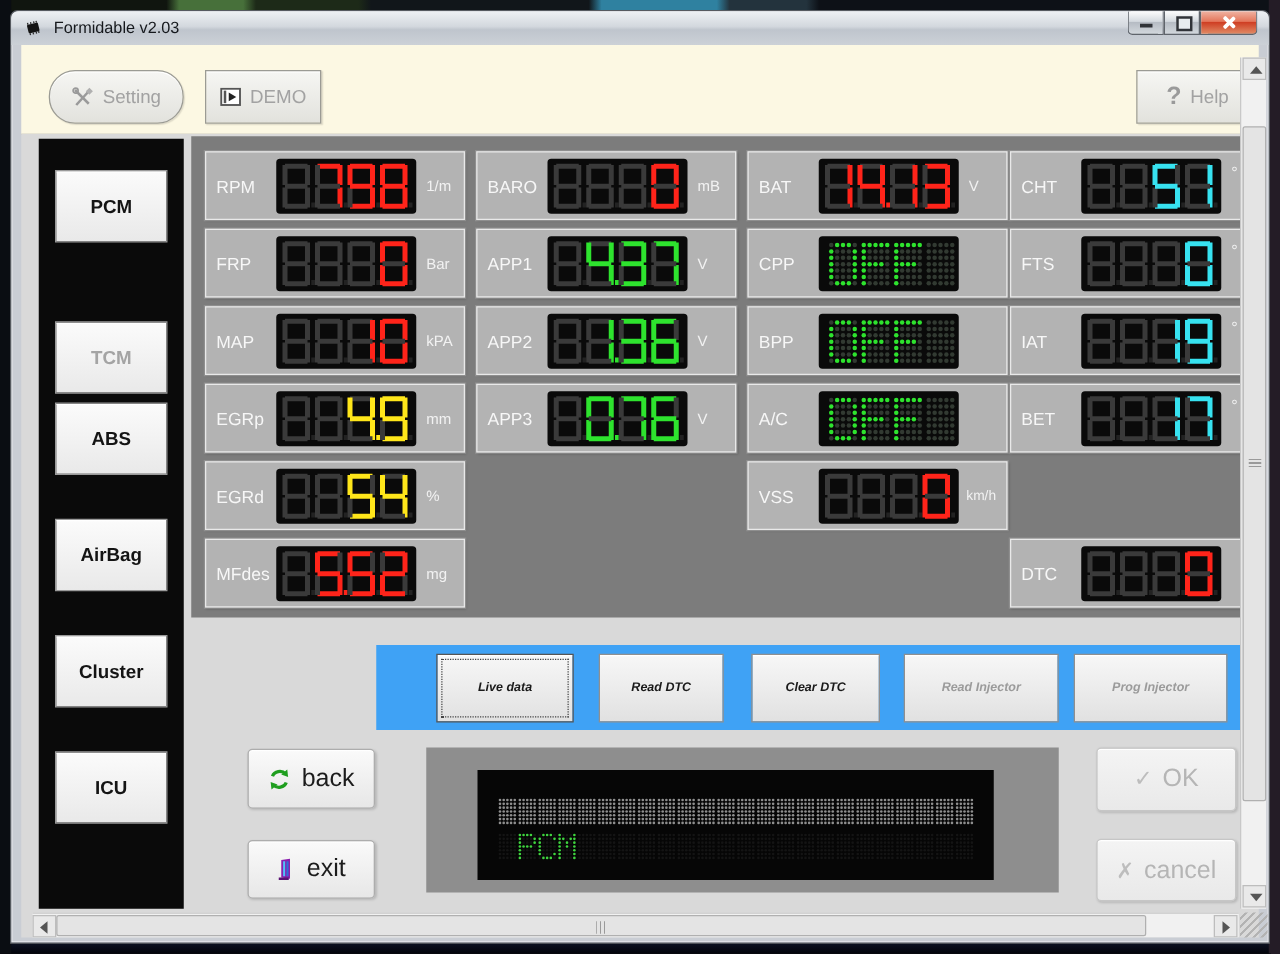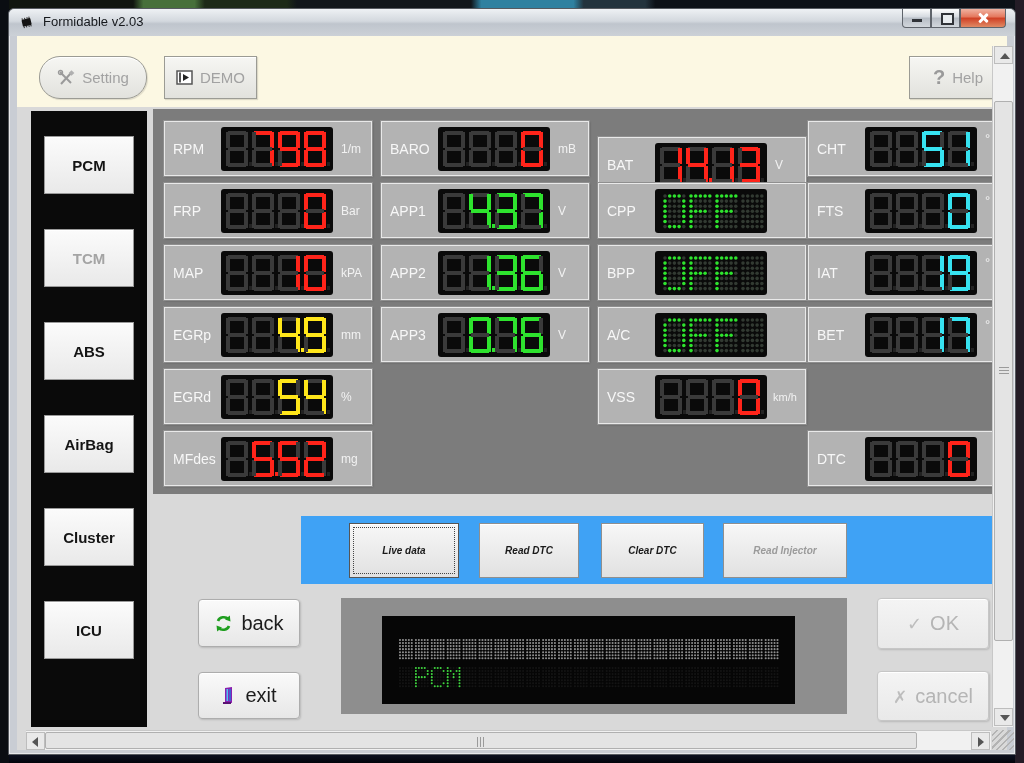--- a/index.html
+++ b/index.html
@@ -45,21 +45,21 @@
   #btn-help{left:892px;width:98px;}
   .help-q::before{content:"?";font-size:20px;font-weight:bold;color:#9a9a9a;}
 
   #content{position:absolute;left:8px;top:98px;width:990px;height:643px;background:#d9d9d9;overflow:hidden;}
 
   #sidebar{position:absolute;left:14px;top:4px;width:116px;height:616px;background:#0a0a0a;}
   .side-btn{position:absolute;left:13px;width:90px;height:58px;box-sizing:border-box;
     background:linear-gradient(#fbfbfb,#e9e9e9);border:1px solid #9a9a9a;
     box-shadow:inset 0 1px 0 #fff;display:flex;align-items:center;justify-content:center;
     font-size:15px;font-weight:bold;color:#141414;}
-  .side-btn.disabled{color:#a4a4a4;}
+  .side-btn.disabled{color:#a4a4a4;margin-top:28px;}
 
   #led-zone{position:absolute;left:136px;top:2px;width:839px;height:385px;background:#7c7c7c;overflow:hidden;}
   .led-box{position:absolute;width:208px;height:55px;background:#b3b3b3;box-sizing:border-box;
     border:1px solid #e9e9e9;box-shadow:0 0 0 1px #8f8f8f,1px 1px 2px rgba(0,0,0,.25);}
   .led-label{position:absolute;left:8px;top:50%;transform:translateY(-50%);font-size:14px;color:#f7f7f7;}
   .led-display{position:absolute;left:56px;top:5px;width:112px;height:44px;background:#0a0a0a;border-radius:3px;}
   .led-unit{position:absolute;left:176px;top:50%;transform:translateY(-50%);font-size:12px;color:#f2f2f2;}
   .led-unit.small{font-size:11px;left:174px;}
   .led-unit.deg{top:16px;font-size:13px;}
 
@@ -573,21 +573,21 @@
                 <rect x="101" y="5" width="4" height="16" fill="#3a3a3a"></rect>
                 <rect x="101" y="23" width="4" height="16" fill="#2ee32e"></rect>
                 <rect x="85" y="36" width="18" height="4" fill="#2ee32e"></rect>
                 <rect x="83" y="23" width="4" height="16" fill="#2ee32e"></rect>
                 <rect x="83" y="5" width="4" height="16" fill="#2ee32e"></rect>
                 <rect x="85" y="20" width="18" height="4" fill="#2ee32e"></rect>
                 <rect x="106" y="35" width="3" height="4" fill="#222"></rect>
               </svg></div>
             <span class="led-unit">V</span>
           </div>
-          <div class="led-box" style="left: 445px; top: 28px;">
+          <div class="led-box" style="left: 445px; top: 12px;">
             <span class="led-label">BAT</span>
             <div class="led-display"><svg width="112" height="44" viewBox="0 0 112 44">
                 <rect x="7" y="4" width="18" height="4" fill="#3a3a3a"></rect>
                 <rect x="23" y="5" width="4" height="16" fill="#ff241a"></rect>
                 <rect x="23" y="23" width="4" height="16" fill="#ff241a"></rect>
                 <rect x="7" y="36" width="18" height="4" fill="#3a3a3a"></rect>
                 <rect x="5" y="23" width="4" height="16" fill="#3a3a3a"></rect>
                 <rect x="5" y="5" width="4" height="16" fill="#3a3a3a"></rect>
                 <rect x="7" y="20" width="18" height="4" fill="#3a3a3a"></rect>
                 <rect x="28" y="35" width="3" height="4" fill="#222"></rect>
@@ -1286,20 +1286,23 @@
             <span>Live data</span>
           </div>
           <div class="ab-btn" style="left: 178px; width: 100px;">
             <span>Read DTC</span>
           </div>
           <div class="ab-btn" style="left: 300px; width: 103px;">
             <span>Clear DTC</span>
           </div>
           <div class="ab-btn disabled" style="left: 422px; width: 124px;">
             <span>Read Injector</span>
+          </div>
+          <div class="ab-btn disabled" style="left: 558px; width: 123px;">
+            <span>Prog Injector</span>
           </div>
         </div>
 
       <div class="nav-btn" id="btn-back">
         <svg width="19" height="19" viewBox="0 0 19 19">
           <path d="M4 7 A6 5.2 0 0 1 14.5 5.2" fill="none" stroke="#1f9e1f" stroke-width="2.6"></path>
           <polygon points="15.8,1.5 16.5,7.5 11,5.5" fill="#1f9e1f"></polygon>
           <path d="M15 12 A6 5.2 0 0 1 4.5 13.8" fill="none" stroke="#1f9e1f" stroke-width="2.6"></path>
           <polygon points="3.2,17.5 2.5,11.5 8,13.5" fill="#1f9e1f"></polygon>
         </svg>

